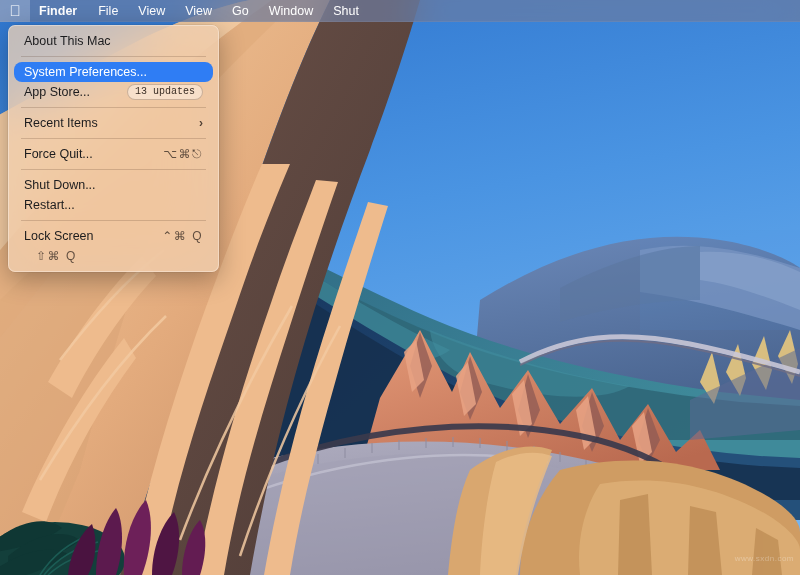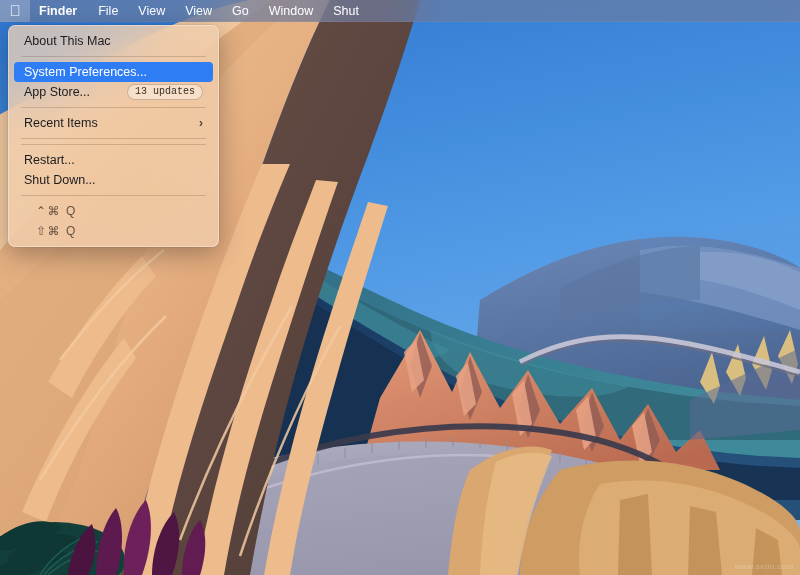--- a/index.html
+++ b/index.html
@@ -9,21 +9,21 @@
     -webkit-font-smoothing: antialiased;
     background:#000;
   }
   #screen { position:relative; width:800px; height:575px; overflow:hidden; }
 
   
   #wallpaper { position:absolute; inset:0; }
   #wallpaper svg { display:block; width:800px; height:575px; }
 
   .wm {
-    position:absolute; right:6px; bottom:4px;
+    position:absolute; right:6px; bottom:12px;
     font-size:8px; color:rgba(255,255,255,.30);
     letter-spacing:.5px; font-family:"Liberation Sans",sans-serif;
     pointer-events:none;
   }
 
   
   #menubar {
     position:absolute; top:0; left:0; width:800px; height:22px;
     background:rgba(108,124,158,.72);
     backdrop-filter: blur(18px) saturate(140%);
@@ -74,20 +74,21 @@
     border-radius:4px;
     font-size:12.5px;
     color:#1c1c1e;
     cursor:default;
     white-space:nowrap;
   }
   .menu-row .label { flex:1 1 auto; }
   .menu-row.selected {
     background:#2f7df4;
     color:#ffffff;
+    border-radius:8px;
   }
   .menu-sep {
     height:1px;
     background:rgba(90,60,40,.22);
     margin:5px 12px 5px 12px;
   }
   .shortcut {
     font-size:12px;
     color:rgba(40,30,25,.72);
     letter-spacing:1.5px;
@@ -319,29 +320,34 @@
       <div class="menu-row">
         <span class="label">App Store...</span>
         <span class="badge">13 updates</span>
       </div>
       <div class="menu-sep"></div>
       <div class="menu-row">
         <span class="label">Recent Items</span>
         <span class="chevron">›</span>
       </div>
       <div class="menu-sep"></div>
-      <div class="menu-sep"></div>
+      <div class="menu-row">
+        <span class="label">Force Quit...</span>
+        <span class="shortcut">⌥⌘⎋</span>
+      </div>
+      <div class="menu-sep"></div>
+      <div class="menu-row">
+        <span class="label">Shut Down...</span>
+      </div>
       <div class="menu-row">
         <span class="label">Restart...</span>
       </div>
-      <div class="menu-row">
-        <span class="label">Shut Down...</span>
-      </div>
-      <div class="menu-sep"></div>
-      <div class="menu-row">
+      <div class="menu-sep"></div>
+      <div class="menu-row">
+        <span class="label">Lock Screen</span>
         <span class="shortcut">⌃⌘ Q</span>
       </div>
       <div class="menu-row">
         <span class="shortcut">⇧⌘ Q</span>
       </div>
     </div>
 
 </div>
 
 </body></html>

